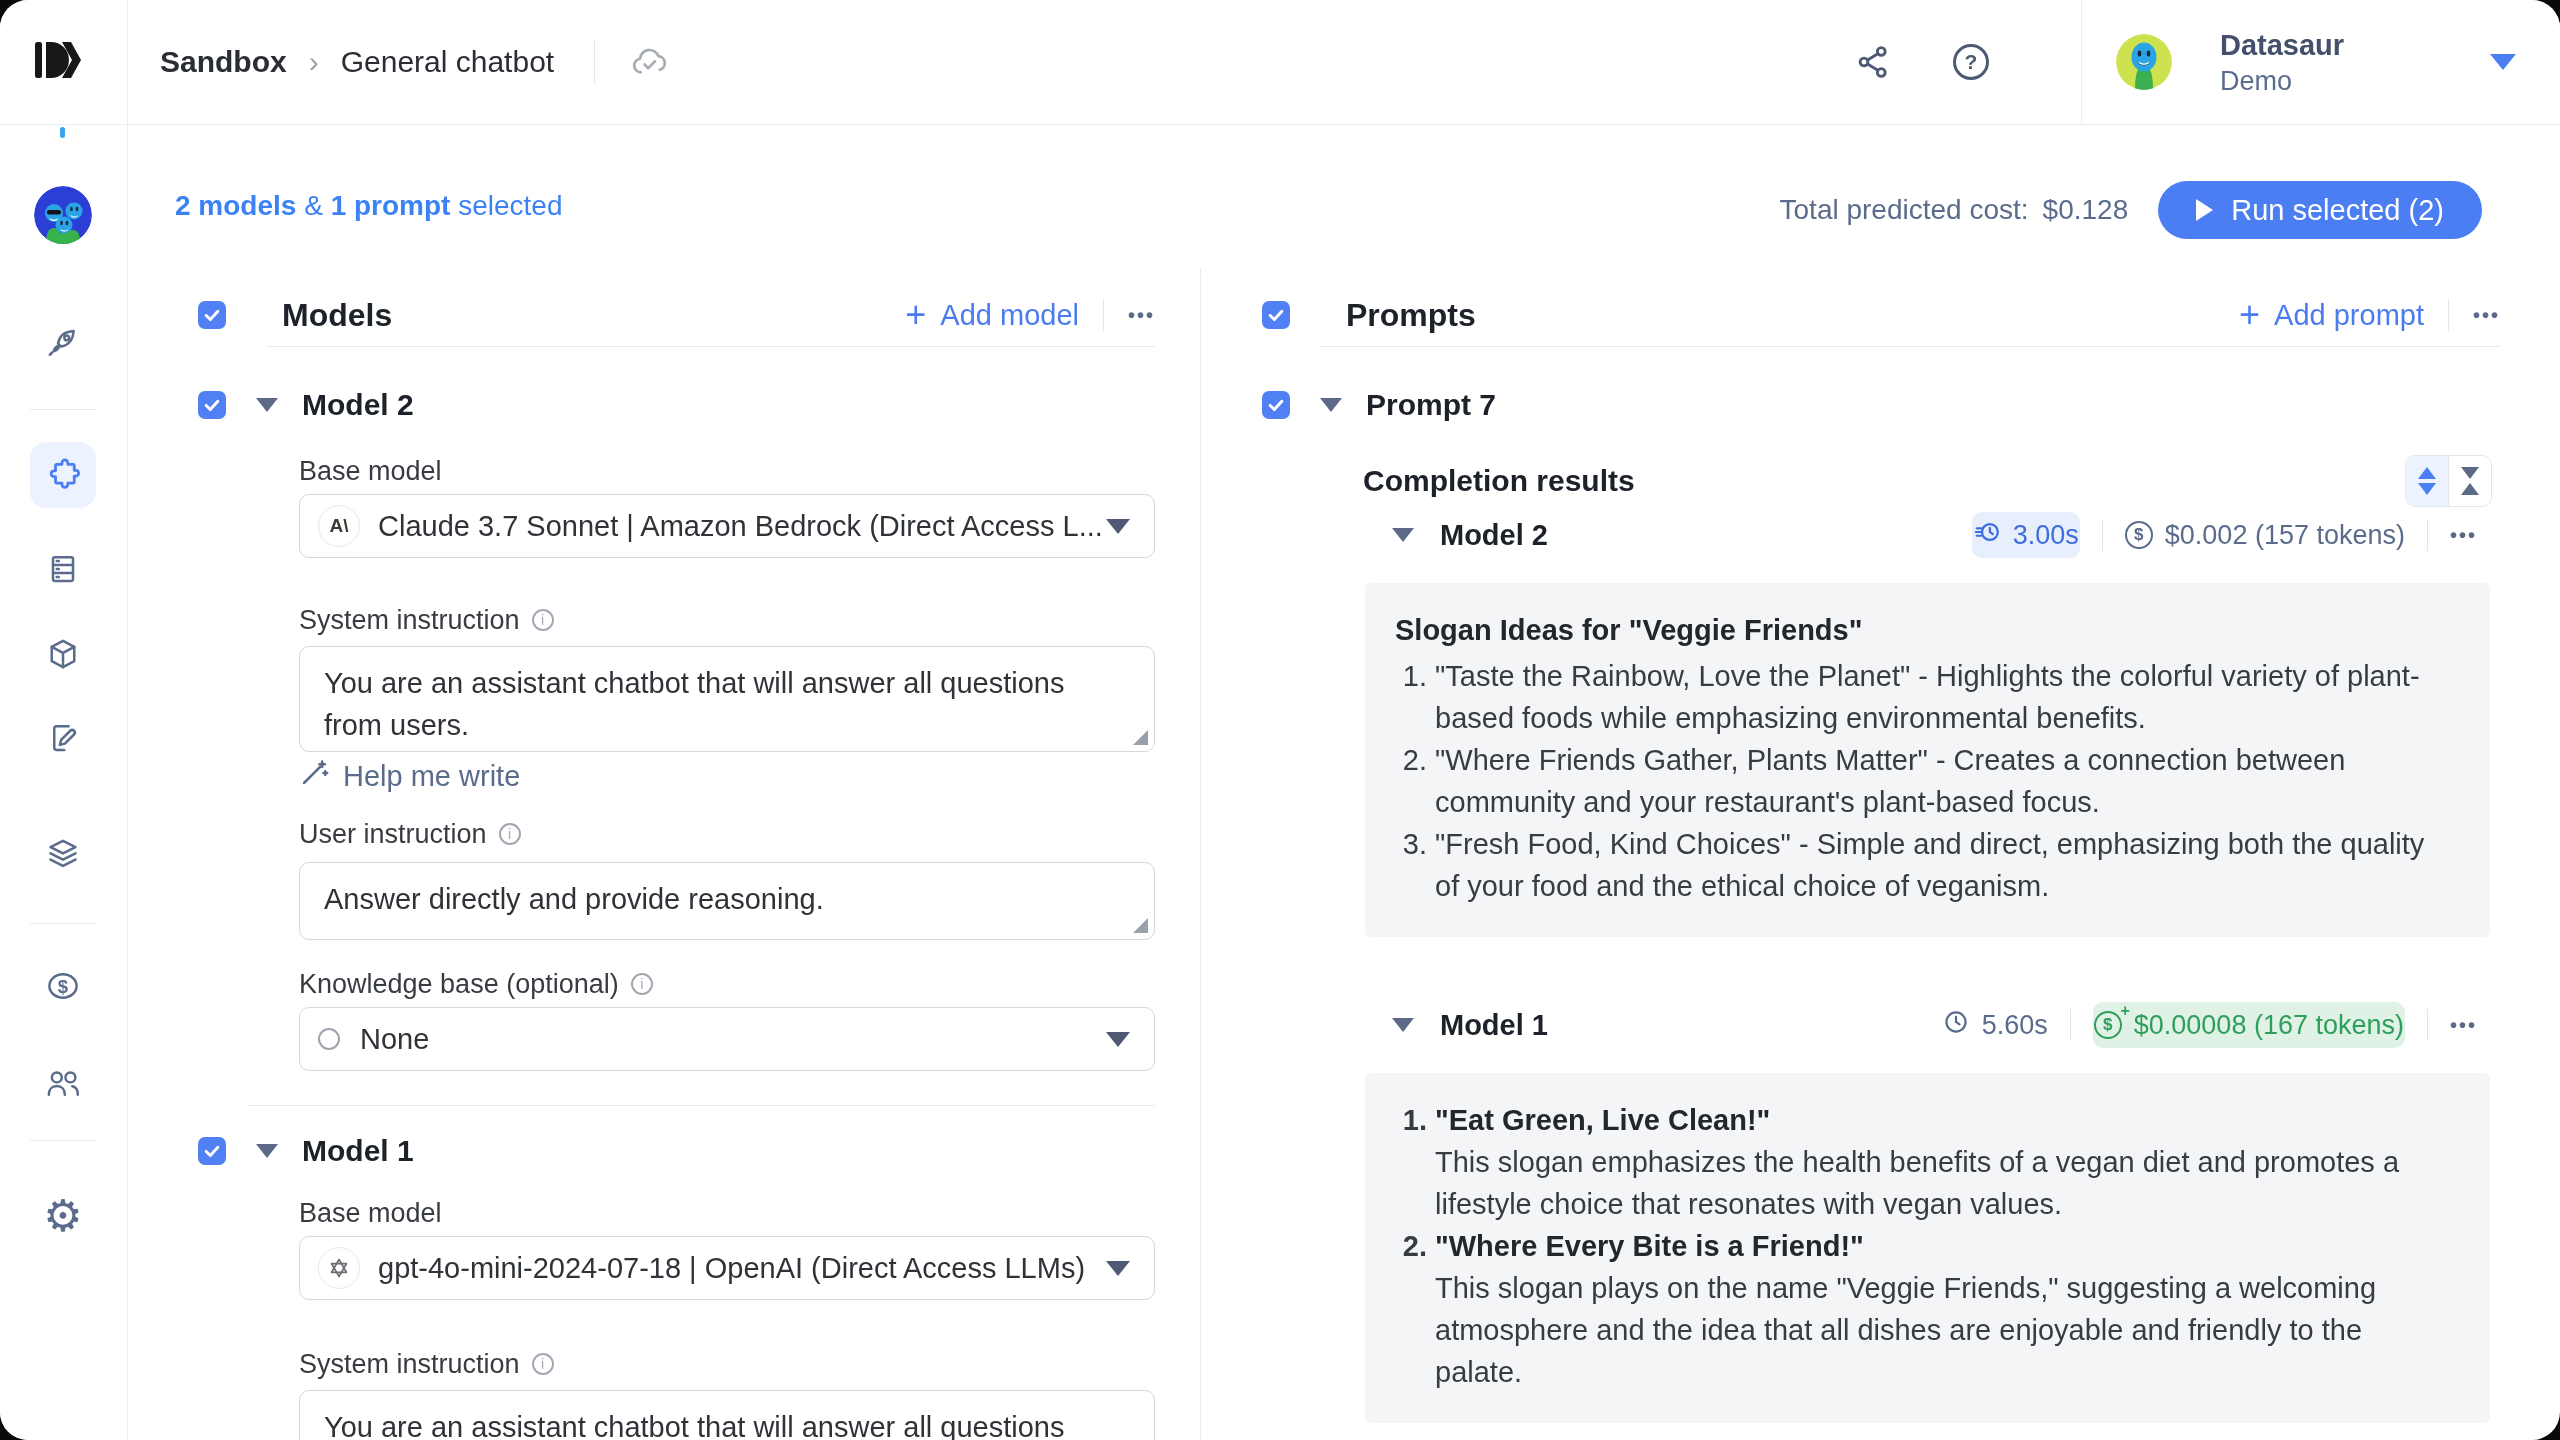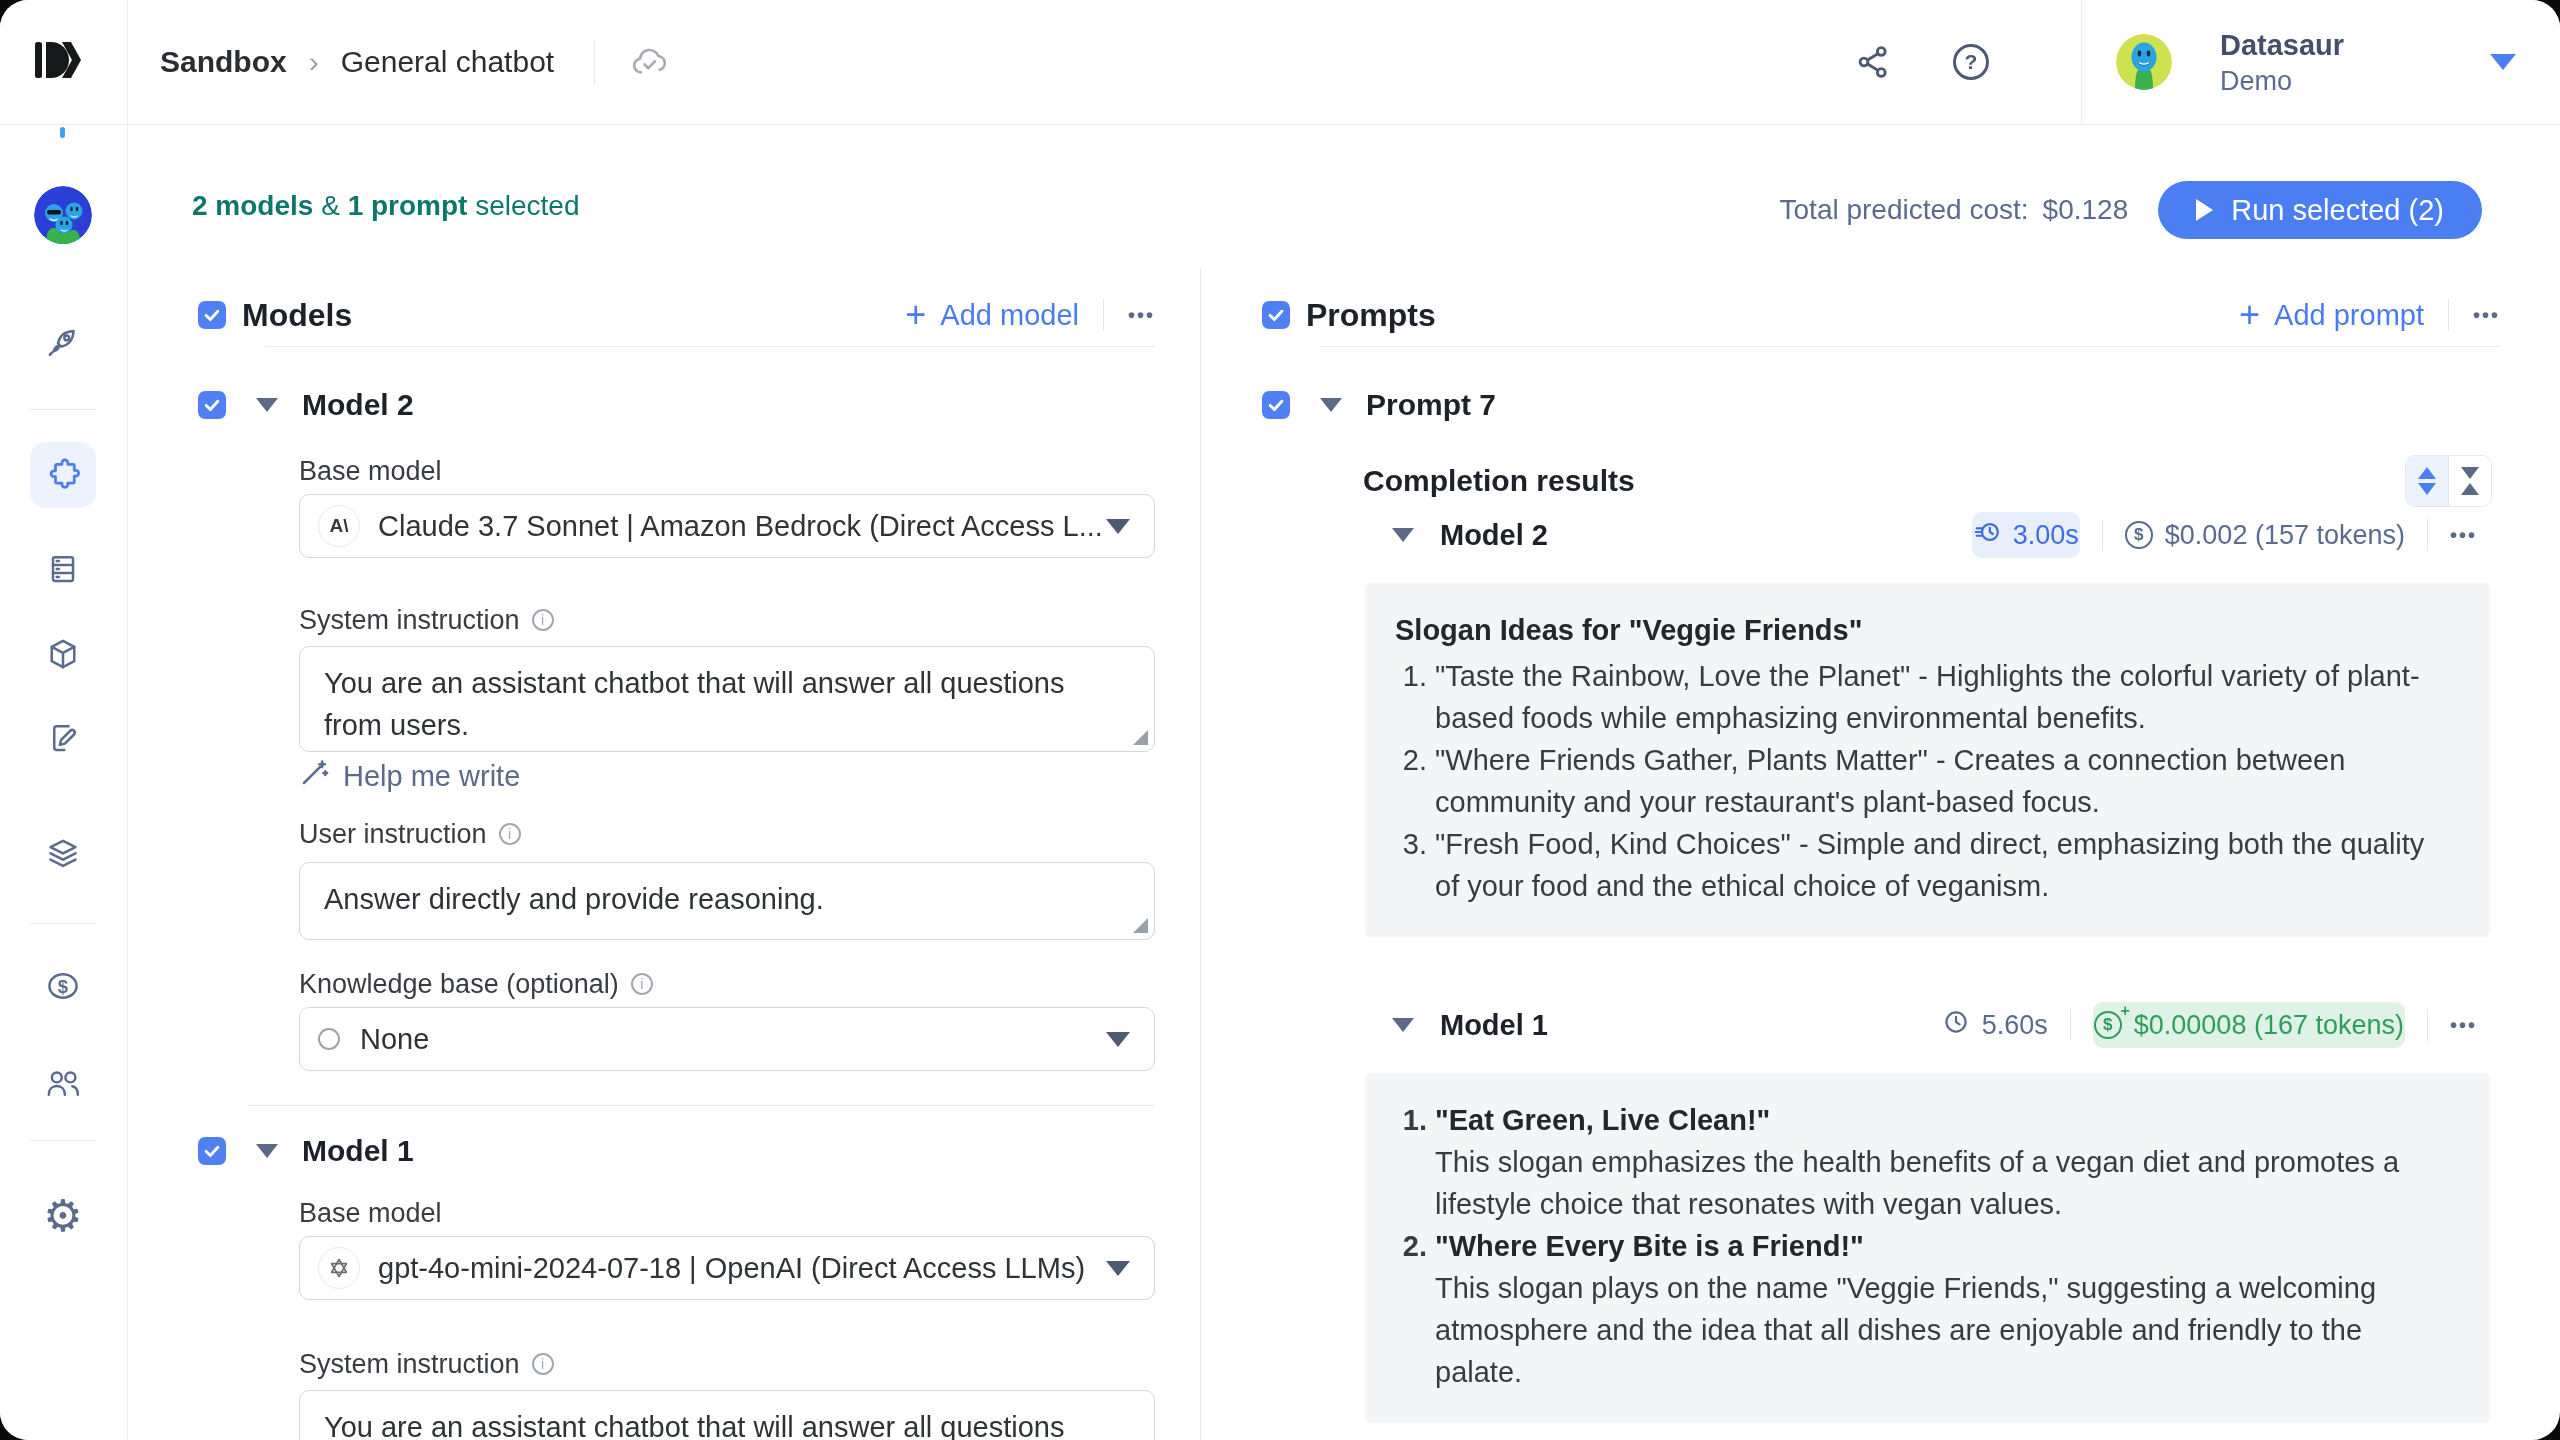--- a/index.html
+++ b/index.html
@@ -26,34 +26,34 @@
 
   
   .sidebar { position:absolute; left:0; top:125px; width:128px; height:1315px; border-right:1px solid #ebecef; background:#fff; z-index:4; }
   .side-dash { position:absolute; left:60px; top:2px; width:5px; height:11px; background:#3aa3f0; border-radius:3px; }
   .side-item { position:absolute; left:63px; transform:translate(-50%,-50%); display:flex; align-items:center; justify-content:center; }
   .side-active { width:66px; height:66px; background:#edf3fe; border-radius:16px; }
   .side-div { position:absolute; left:30px; width:66px; height:1px; background:#e9eaed; }
   .gear-glyph { font-size:44px; color:#5b6b8c; line-height:1; }
 
   
-  .toolbar-left { position:absolute; left:192px; top:190px; font-size:28px; color:#0f766e; }
+  .toolbar-left { position:absolute; left:175px; top:190px; font-size:28px; color:#3b82f6; }
   .toolbar-left b { font-weight:700; }
   .toolbar-right { position:absolute; right:78px; top:181px; display:flex; align-items:center; gap:30px; }
   .cost-wrap { display:flex; gap:14px; font-size:28px; color:#5b6b8c; }
   .run-btn { height:58px; border-radius:29px; background:#4c7ef3; color:#fff; display:flex; align-items:center; gap:18px; padding:0 38px; font-size:29px; border:none; cursor:pointer; }
   .play-ic { width:0; height:0; border-top:11px solid transparent; border-bottom:11px solid transparent; border-left:17px solid #fff; }
 
   .v-main-divider { position:absolute; left:1200px; top:268px; bottom:0; width:1px; background:#e9eaed; }
 
   
   .checkbox { width:28px; height:28px; border-radius:7px; background:#5180f4; display:flex; align-items:center; justify-content:center; flex:0 0 auto; }
   .tri-down { width:0; height:0; border-left:11px solid transparent; border-right:11px solid transparent; border-top:14px solid #5c6a87; }
   .panel-head { display:flex; align-items:center; height:58px; padding-left:6px; }
-  .panel-title { font-size:32px; font-weight:700; color:#1d2129; margin-left:16px; }
+  .panel-title { font-size:32px; font-weight:700; color:#1d2129; margin-left:56px; }
   .add-link { display:flex; align-items:center; gap:14px; color:#4b7bf0; font-size:29px; margin-left:auto; cursor:pointer; }
   .plus-glyph { font-size:36px; line-height:1; font-weight:400; }
   .head-div { width:1px; height:32px; background:#e3e5e9; margin:0 24px; }
   .dots { font-size:20px; letter-spacing:2px; font-weight:700; color:#5c6a87; cursor:pointer; }
   .panel-rule { border-top:1px solid #e9eaed; margin-top:2px; }
   .section-row { display:flex; align-items:center; height:44px; margin-top:36px; padding-left:6px; }
   .section-row .tri-down { margin-left:30px; }
   .section-name { font-size:30px; font-weight:700; color:#1d2129; margin-left:24px; }
   .field-label { display:flex; align-items:center; gap:12px; font-size:27px; color:#383c42; height:32px; }
   .info-ic { width:22px; height:22px; border:2px solid #a2a8b3; border-radius:50%; color:#a2a8b3; font-size:14px; display:inline-flex; align-items:center; justify-content:center; font-style:normal; }

